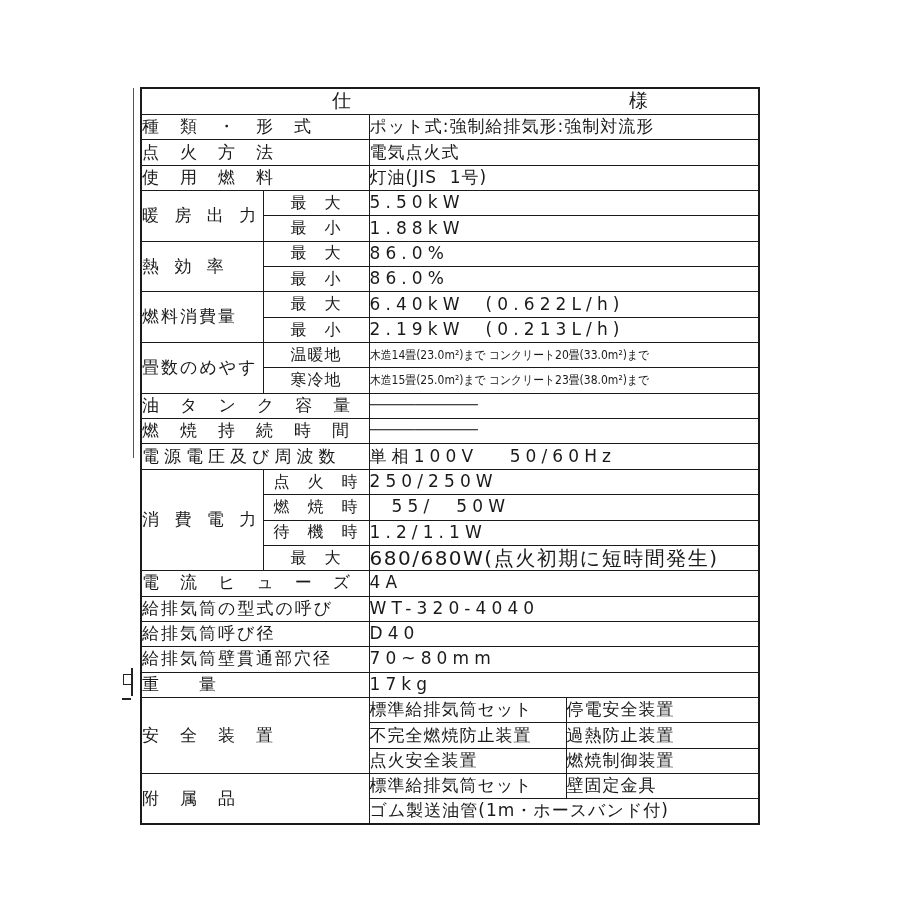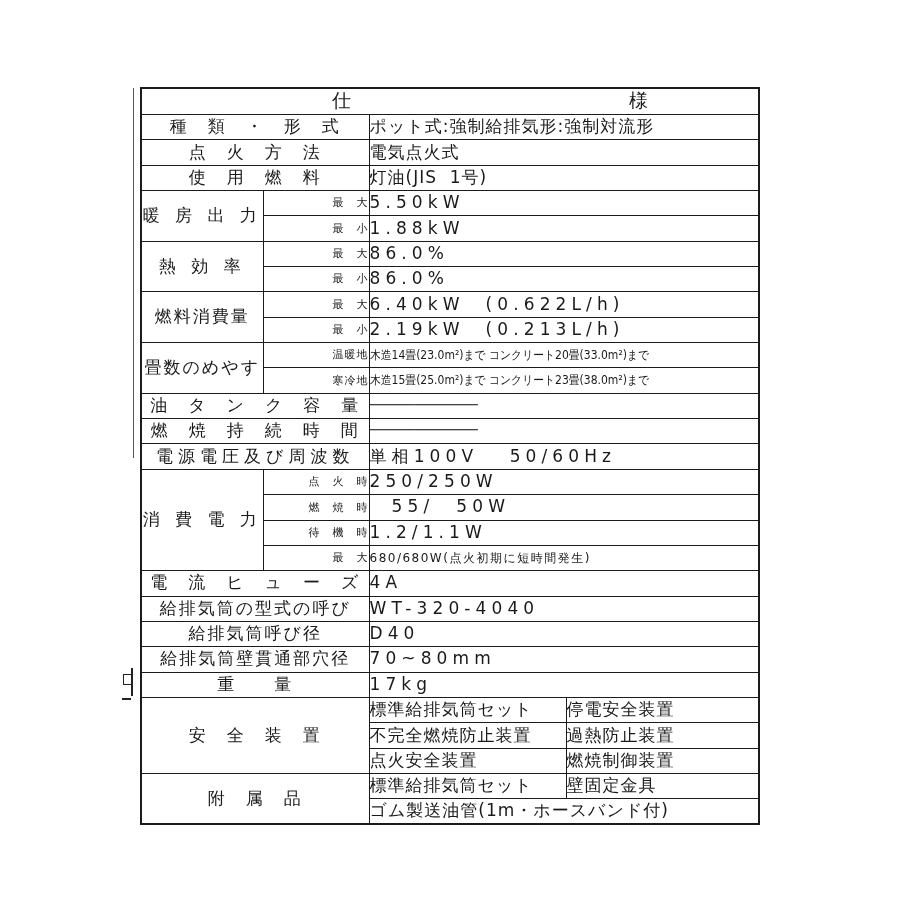--- a/index.html
+++ b/index.html
@@ -15,26 +15,26 @@
   table.spec td{
     border:1.5px solid #1b1b1b;padding:0;vertical-align:middle;
     line-height:1.05;overflow:hidden;
   }
   tr.r{height:25.35px;}
   tr.hdr{height:25px;}
   .hdr-cell{position:relative;height:25px;}
   .hdr-cell span{position:absolute;top:2px;font-size:19px;letter-spacing:0;}
   .hdr-left{left:190px;}
   .hdr-right{left:487px;}
-  .lbl{text-align:center;font-size:17px;letter-spacing:2px;white-space:pre;}
+  .lbl{font-size:17px;letter-spacing:2px;white-space:pre;}
   .ls5{letter-spacing:5px;margin-left:46px;}
-  .sub{text-align:right;font-size:11px;letter-spacing:1px;white-space:pre;}
+  .sub{text-align:center;font-size:16px;letter-spacing:1px;white-space:pre;}
   .val{text-align:left;padding-left:19px;font-size:17px;letter-spacing:1px;white-space:pre;margin-top:20px;}
   .num{letter-spacing:0.3em;}
-  .num-tight{letter-spacing:1.5px;font-size:12px;}
+  .num-tight{letter-spacing:1.5px;font-size:20px;}
   .room{font-size:12px;letter-spacing:0;padding-left:14px;}
   .room > span{display:inline-block;transform:scaleX(0.9);transform-origin:0 50%;white-space:pre;}
   .dash{font-family:"DejaVu Sans Mono",monospace;letter-spacing:0;color:#3a3a3a;font-size:15px;}
   .cell-r{padding-left:30px;}
   
   #edge-line{position:absolute;left:133px;top:88px;width:1px;height:370px;background:#555;}
   #stray-mark{position:absolute;left:120px;top:668px;width:16px;height:36px;}
   #stray-mark .v{position:absolute;right:3px;top:0;width:2px;height:28px;background:#222;}
   #stray-mark .box{position:absolute;right:5px;top:6px;width:7px;height:9px;border:1.5px solid #222;border-right:none;}
   #stray-mark .tick{position:absolute;right:5px;top:30px;width:9px;height:2px;background:#222;}

